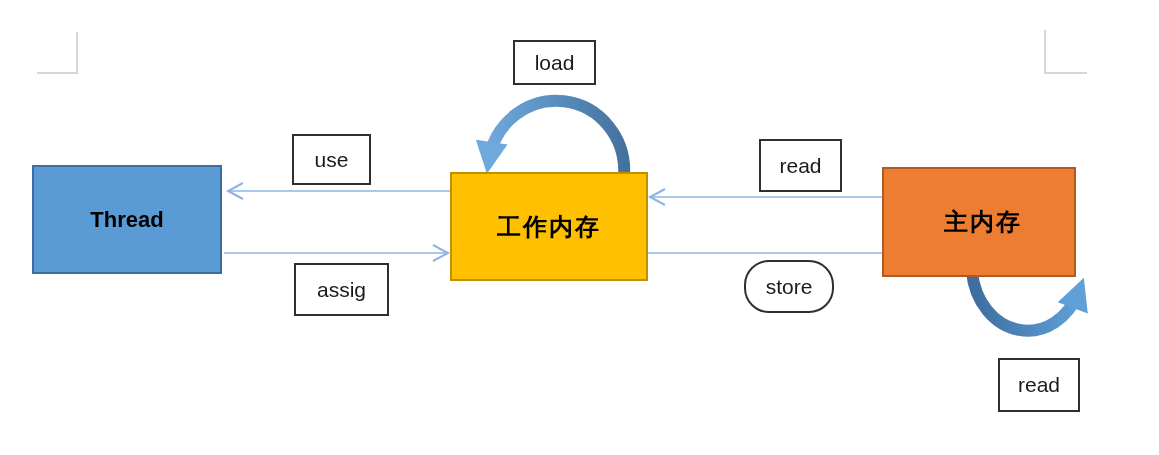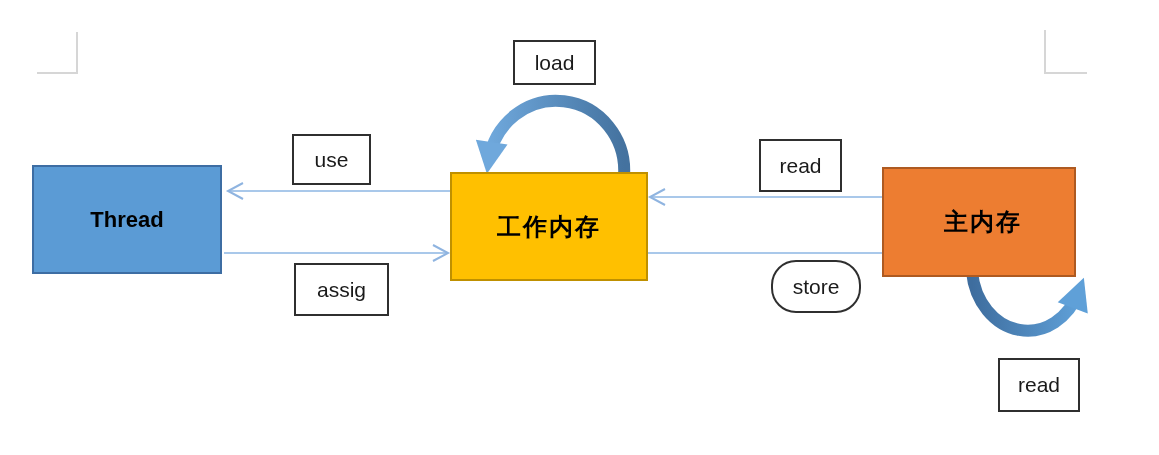--- a/index.html
+++ b/index.html
@@ -32,21 +32,21 @@
     font-size:24px; letter-spacing:2px;padding-left:8px; }
 
   
   .edge-label { position:absolute; display:flex; align-items:center; justify-content:center;
     background:#ffffff; border:2px solid var(--c-label_border,#2F2F2F);
     color:var(--c-label_text,#1A1A1A); font-size:21px; box-sizing:border-box; }
   .lbl-use   { left:292px; top:134px; width:79px; height:51px; }
   .lbl-assig { left:283px; top:263px; width:95px; height:53px;margin-left:11px; }
   .lbl-load  { left:513px; top:40px;  width:83px; height:45px;align-items:center; }
   .lbl-read-top    { left:759px; top:139px; width:83px; height:53px; }
-  .lbl-store       { left:771px; top:260px; width:90px; height:53px;border-radius:25px; }
+  .lbl-store       { left:744px; top:260px; width:90px; height:53px;border-radius:25px; }
   .lbl-read-bottom { left:998px; top:358px; width:82px; height:54px; }
 
   .watermark { position:absolute; right:16px; top:417px; font-size:19px;
     color:var(--c-watermark_text,#B9B9B9); letter-spacing:1px; }
 
   
   .thin-line { stroke:var(--c-arrow_line,#A9C8EA); stroke-width:1.8; fill:none; }
   .chevron   { stroke:var(--c-arrow_chevron,#8FB4E0); stroke-width:2; fill:none; }
   .loop { stroke-width:12; fill:none; }
   .stop-load-a { stop-color:var(--c-loop_load_light,#6FA8DC); }

